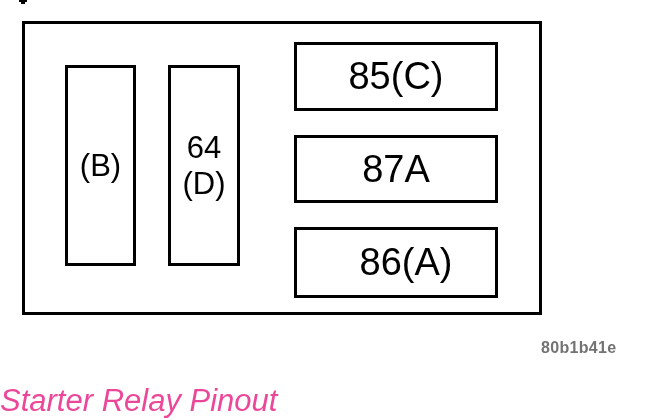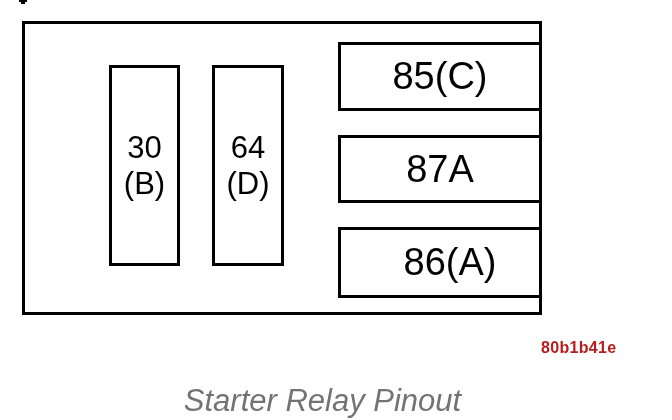--- a/index.html
+++ b/index.html
@@ -47,21 +47,20 @@
   }
   .pin {
     position: absolute;
     border: 3px solid #000;
     box-sizing: border-box;
     display: flex;
     align-items: center;
     justify-content: center;
     text-align: center;
     background: #ffffff;
-    margin-left: 44px;
   }
   .vpin {
     flex-direction: column;
     top: 41px;
     width: 71px;
     height: 201px;
     font-size: 31px;
     line-height: 36px;
   }
   .pin-30 { left: 40px; }
@@ -74,44 +73,43 @@
   .pin-85  { top: 18px;  height: 69px; }
   .pin-87a { top: 111px; height: 68px; }
   .pin-86  { top: 203px; height: 71px; padding-left: 20px; }
   .fig-code {
     position: absolute;
     left: 541px;
     top: 339px;
     font-size: 16px;
     font-weight: bold;
     letter-spacing: 0.3px;
-    color: #b91c1c;
+    color: #737373;
   }
   .caption {
     position: absolute;
     left: 0;
     top: 383px;
     width: 645px;
-    text-align: center;
+    text-align: left;
     font-size: 31px;
     font-style: italic;
-    color: #737373;
+    color: #ec4899;
   }
 </style>
 </head>
 <body>
 
 <div class="page">
 
   <div class="top-mark"></div>
 
   <div class="outer">
 
     <div class="pin vpin pin-30">
-      <span>30</span>
       <span>(B)</span>
     </div>
 
     <div class="pin vpin pin-87d">
       <span>64</span>
       <span>(D)</span>
     </div>
 
     <div class="pin hpin pin-85">
       <span>85(C)</span>

